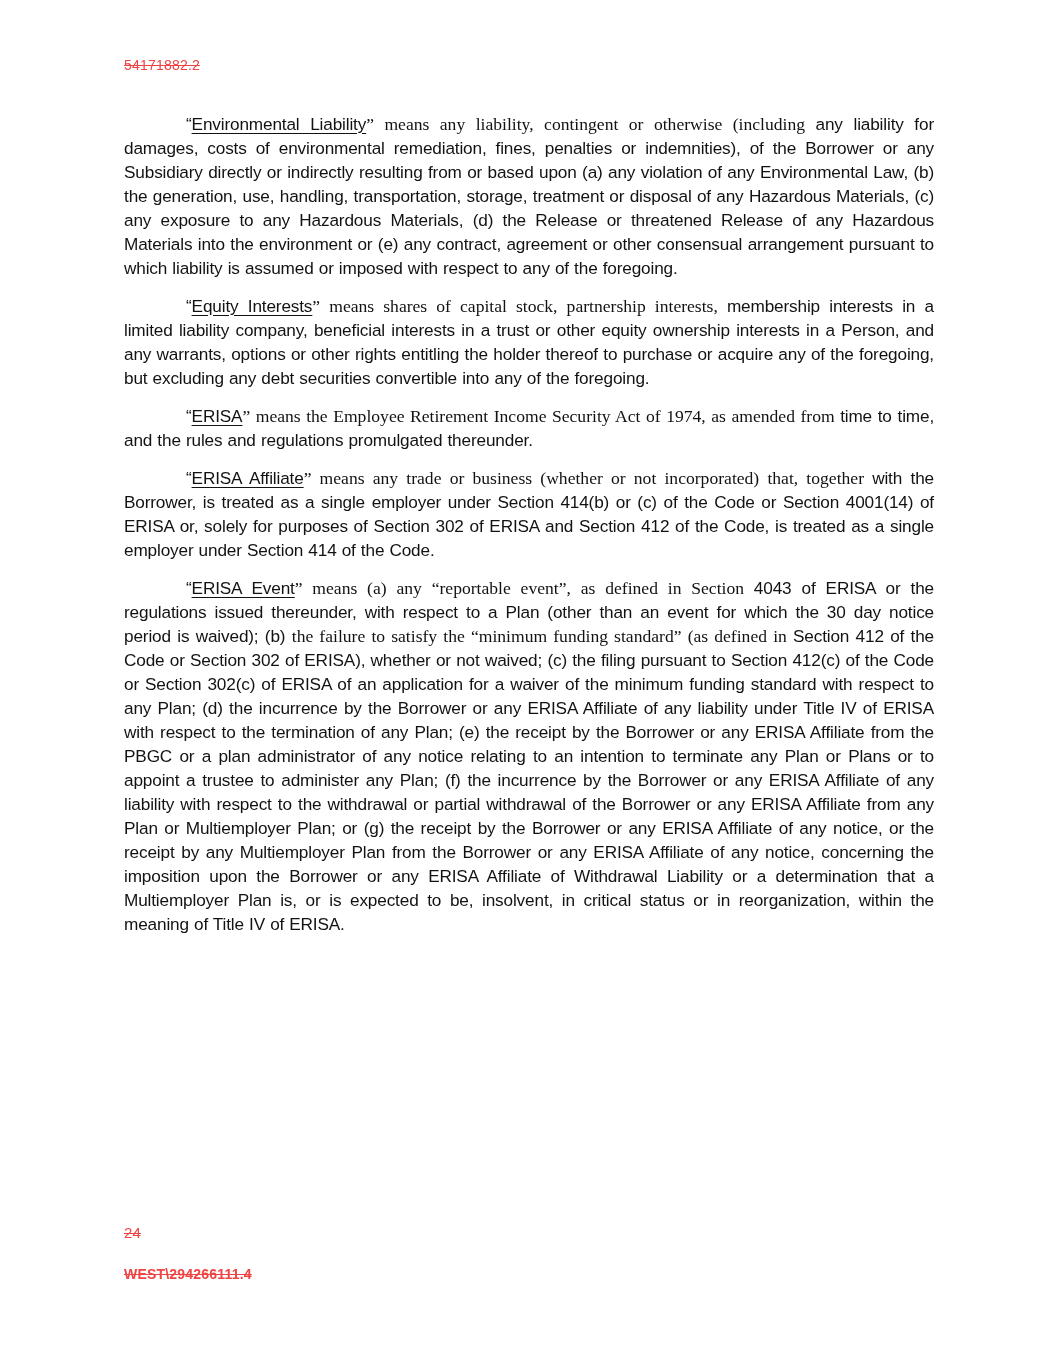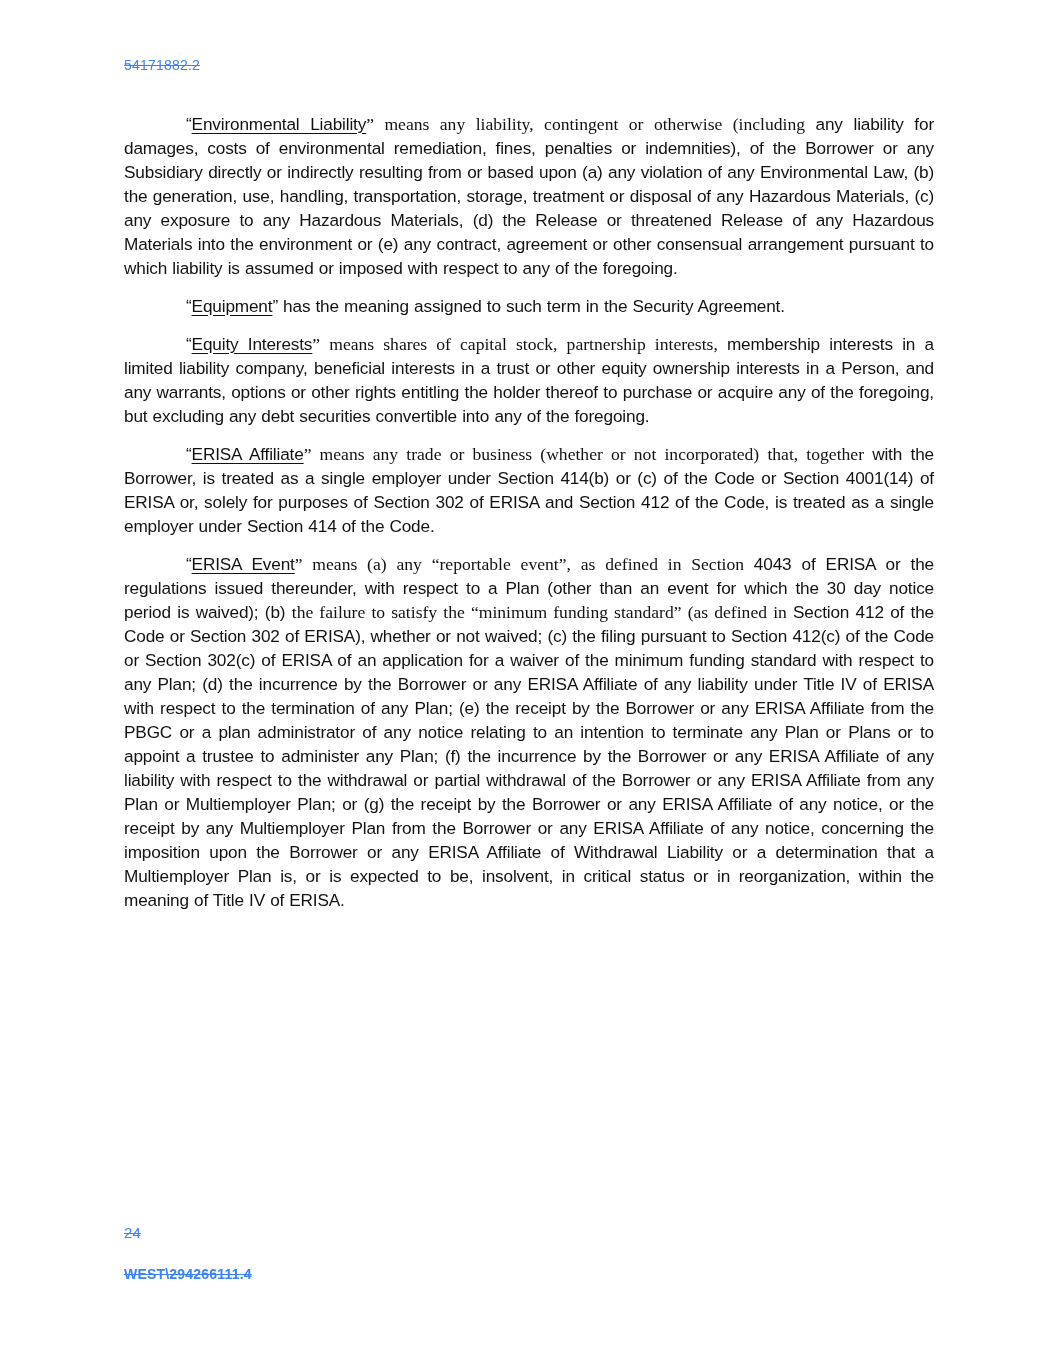--- a/index.html
+++ b/index.html
@@ -6,21 +6,21 @@
   body {
     width: 1055px; height: 1365px;
     background: #ffffff;
     position: relative;
     font-family: "Liberation Sans", sans-serif;
     color: #121212;
   }
   .annotation {
     position: absolute;
     left: 124px;
-    color: #3b82f6;
+    color: #ef4444;
     text-decoration: line-through;
     letter-spacing: 0.2px;
   }
   .header-note { top: 57px; font-size: 14px; }
   .page-number { top: 1224px; font-size: 15px; text-align: right; }
   .footer-note { top: 1266px; font-size: 14px; font-weight: bold; }
   .doc-body {
     position: absolute;
     left: 124px; top: 112px;
     width: 810px;
@@ -37,21 +37,21 @@
   .serif { font-family: "Liberation Serif", serif; font-size: 17.6px; letter-spacing: 0; }
   .term { text-decoration: underline; text-underline-offset: 2.5px; }
 </style>
 </head>
 <body>
 
 <div class="annotation header-note">54171882.2</div>
 
 <div class="doc-body">
     <p class="para"><span>“</span><span class="term">Environmental Liability</span><span class="serif">” means any liability, contingent or otherwise (including </span><span>any liability for damages, costs of environmental remediation, fines, penalties or indemnities), of the Borrower or any Subsidiary directly or indirectly resulting from or based upon (a) any violation of any Environmental Law, (b) the generation, use, handling, transportation, storage, treatment or disposal of any Hazardous Materials, (c) any exposure to any Hazardous Materials, (d) the Release or threatened Release of any Hazardous Materials into the environment or (e) any contract, agreement or other consensual arrangement pursuant to which liability is assumed or imposed with respect to any of the foregoing.</span></p>
-    <p class="para"><span>“</span><span class="term">Equipment</span><span>” has the meaning assigned to such term in the Security Agreement.</span></p>
     <p class="para"><span>“</span><span class="term">Equity Interests</span><span class="serif">” means shares of capital stock, partnership interests, </span><span>membership interests in a limited liability company, beneficial interests in a trust or other equity ownership interests in a Person, and any warrants, options or other rights entitling the holder thereof to purchase or acquire any of the foregoing, but excluding any debt securities convertible into any of the foregoing.</span></p>
+    <p class="para"><span>“</span><span class="term">ERISA</span><span class="serif">” means the Employee Retirement Income Security Act of 1974, as amended from </span><span>time to time, and the rules and regulations promulgated thereunder.</span></p>
     <p class="para"><span>“</span><span class="term">ERISA Affiliate</span><span class="serif">” means any trade or business (whether or not incorporated) that, together </span><span>with the Borrower, is treated as a single employer under Section 414(b) or (c) of the Code or Section 4001(14) of ERISA or, solely for purposes of Section 302 of ERISA and Section 412 of the Code, is treated as a single employer under Section 414 of the Code.</span></p>
     <p class="para"><span>“</span><span class="term">ERISA Event</span><span class="serif">” means (a) any “reportable event”, as defined in Section </span><span>4043 of ERISA or the regulations issued thereunder, with respect to a Plan (other than an event for which the 30 day notice period is waived); (b) </span><span class="serif">the failure to satisfy the “minimum funding standard” (as defined in </span><span>Section 412 of the Code or Section 302 of ERISA), whether or not waived; (c) the filing pursuant to Section 412(c) of the Code or Section 302(c) of ERISA of an application for a waiver of the minimum funding standard with respect to any Plan; (d) the incurrence by the Borrower or any ERISA Affiliate of any liability under Title IV of ERISA with respect to the termination of any Plan; (e) the receipt by the Borrower or any ERISA Affiliate from the PBGC or a plan administrator of any notice relating to an intention to terminate any Plan or Plans or to appoint a trustee to administer any Plan; (f) the incurrence by the Borrower or any ERISA Affiliate of any liability with respect to the withdrawal or partial withdrawal of the Borrower or any ERISA Affiliate from any Plan or Multiemployer Plan; or (g) the receipt by the Borrower or any ERISA Affiliate of any notice, or the receipt by any Multiemployer Plan from the Borrower or any ERISA Affiliate of any notice, concerning the imposition upon the Borrower or any ERISA Affiliate of Withdrawal Liability or a determination that a Multiemployer Plan is, or is expected to be, insolvent, in critical status or in reorganization, within the meaning of Title IV of ERISA.</span></p>
   </div>
 
 <div class="annotation page-number">24</div>
 
 <div class="annotation footer-note">WEST\294266111.4</div>
 
 </body></html>

